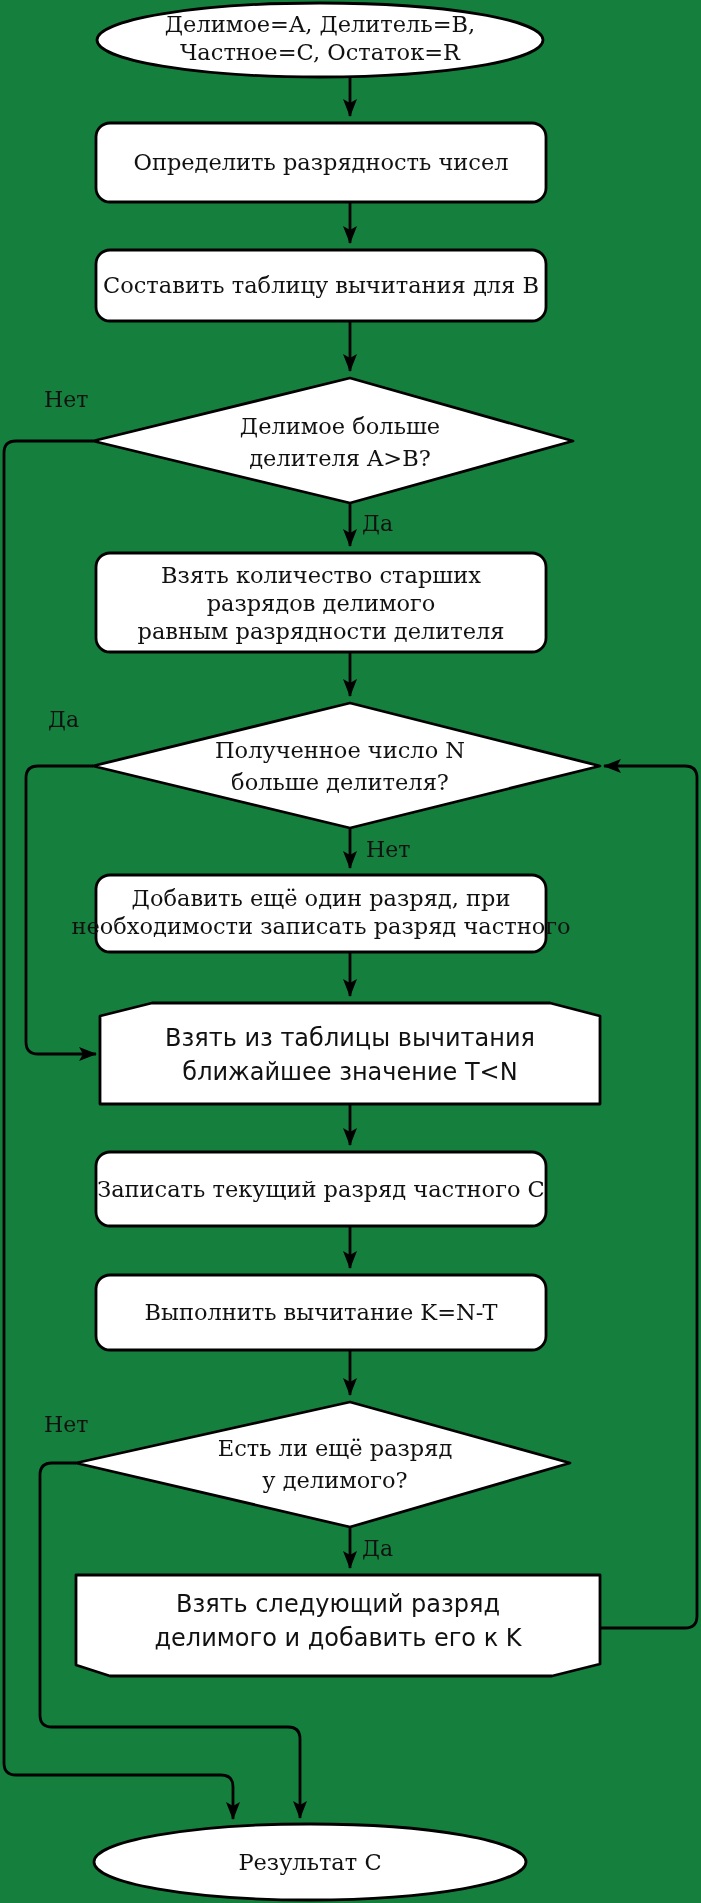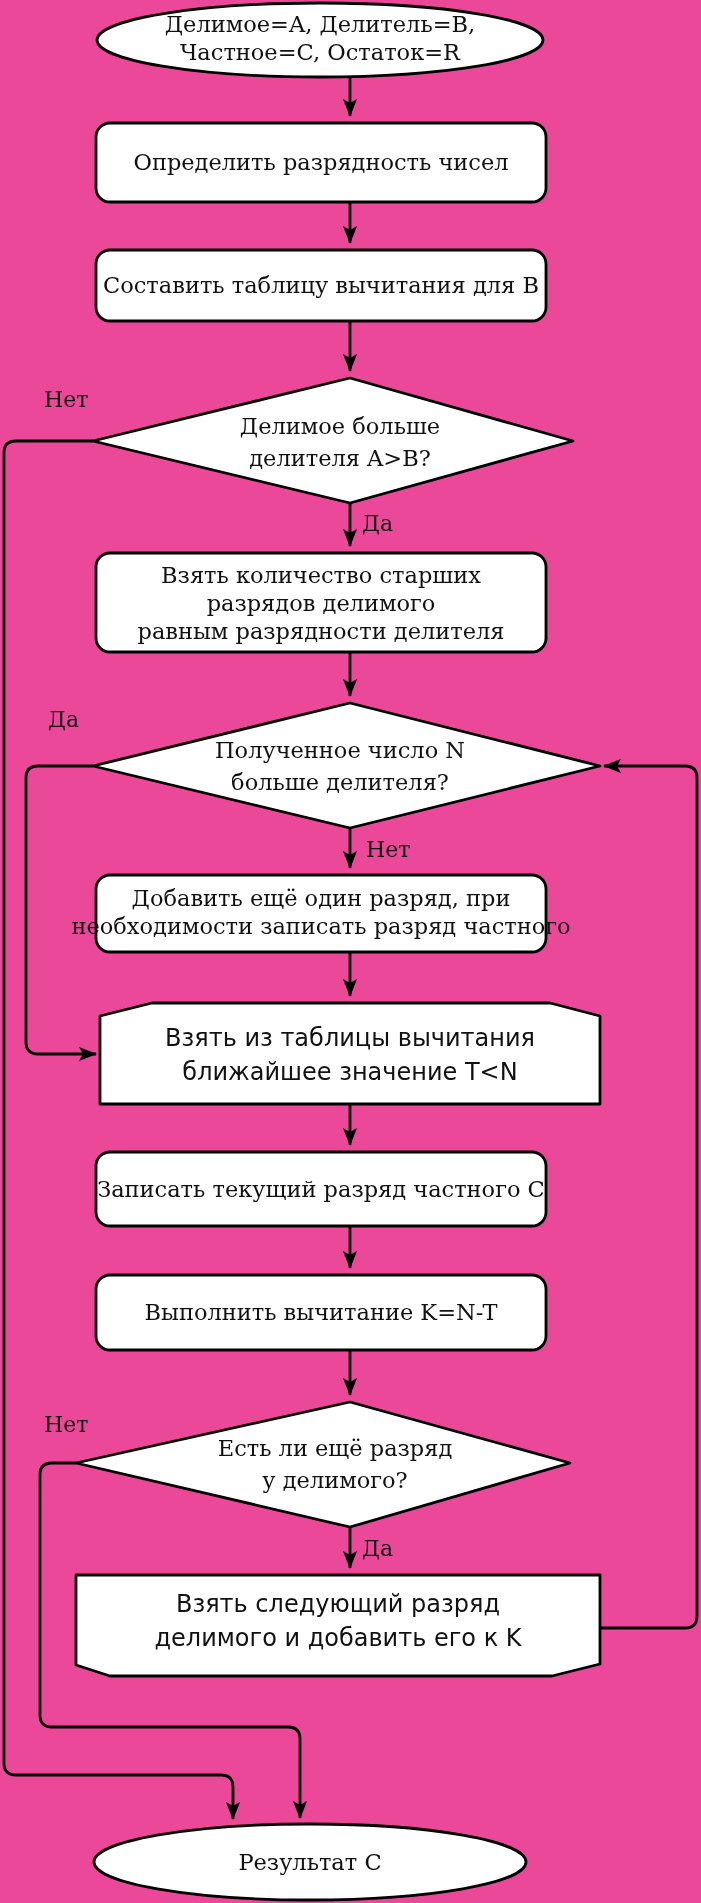--- a/index.html
+++ b/index.html
@@ -1,20 +1,20 @@
 <!DOCTYPE html>
 <html><head>
 <meta charset="utf-8">
 <style>
   html, body { margin: 0; padding: 0; background: #ffffff; }
   .canvas {
     position: relative;
     width: 701px;
     height: 1903px;
-    background: #ec4899;
+    background: #15803d;
     overflow: hidden;
   }
   svg { display: block; }
   .shape {
     fill: #ffffff;
     stroke: #000000;
     stroke-width: 2.8;
     stroke-linejoin: round;
   }
   .edge {

